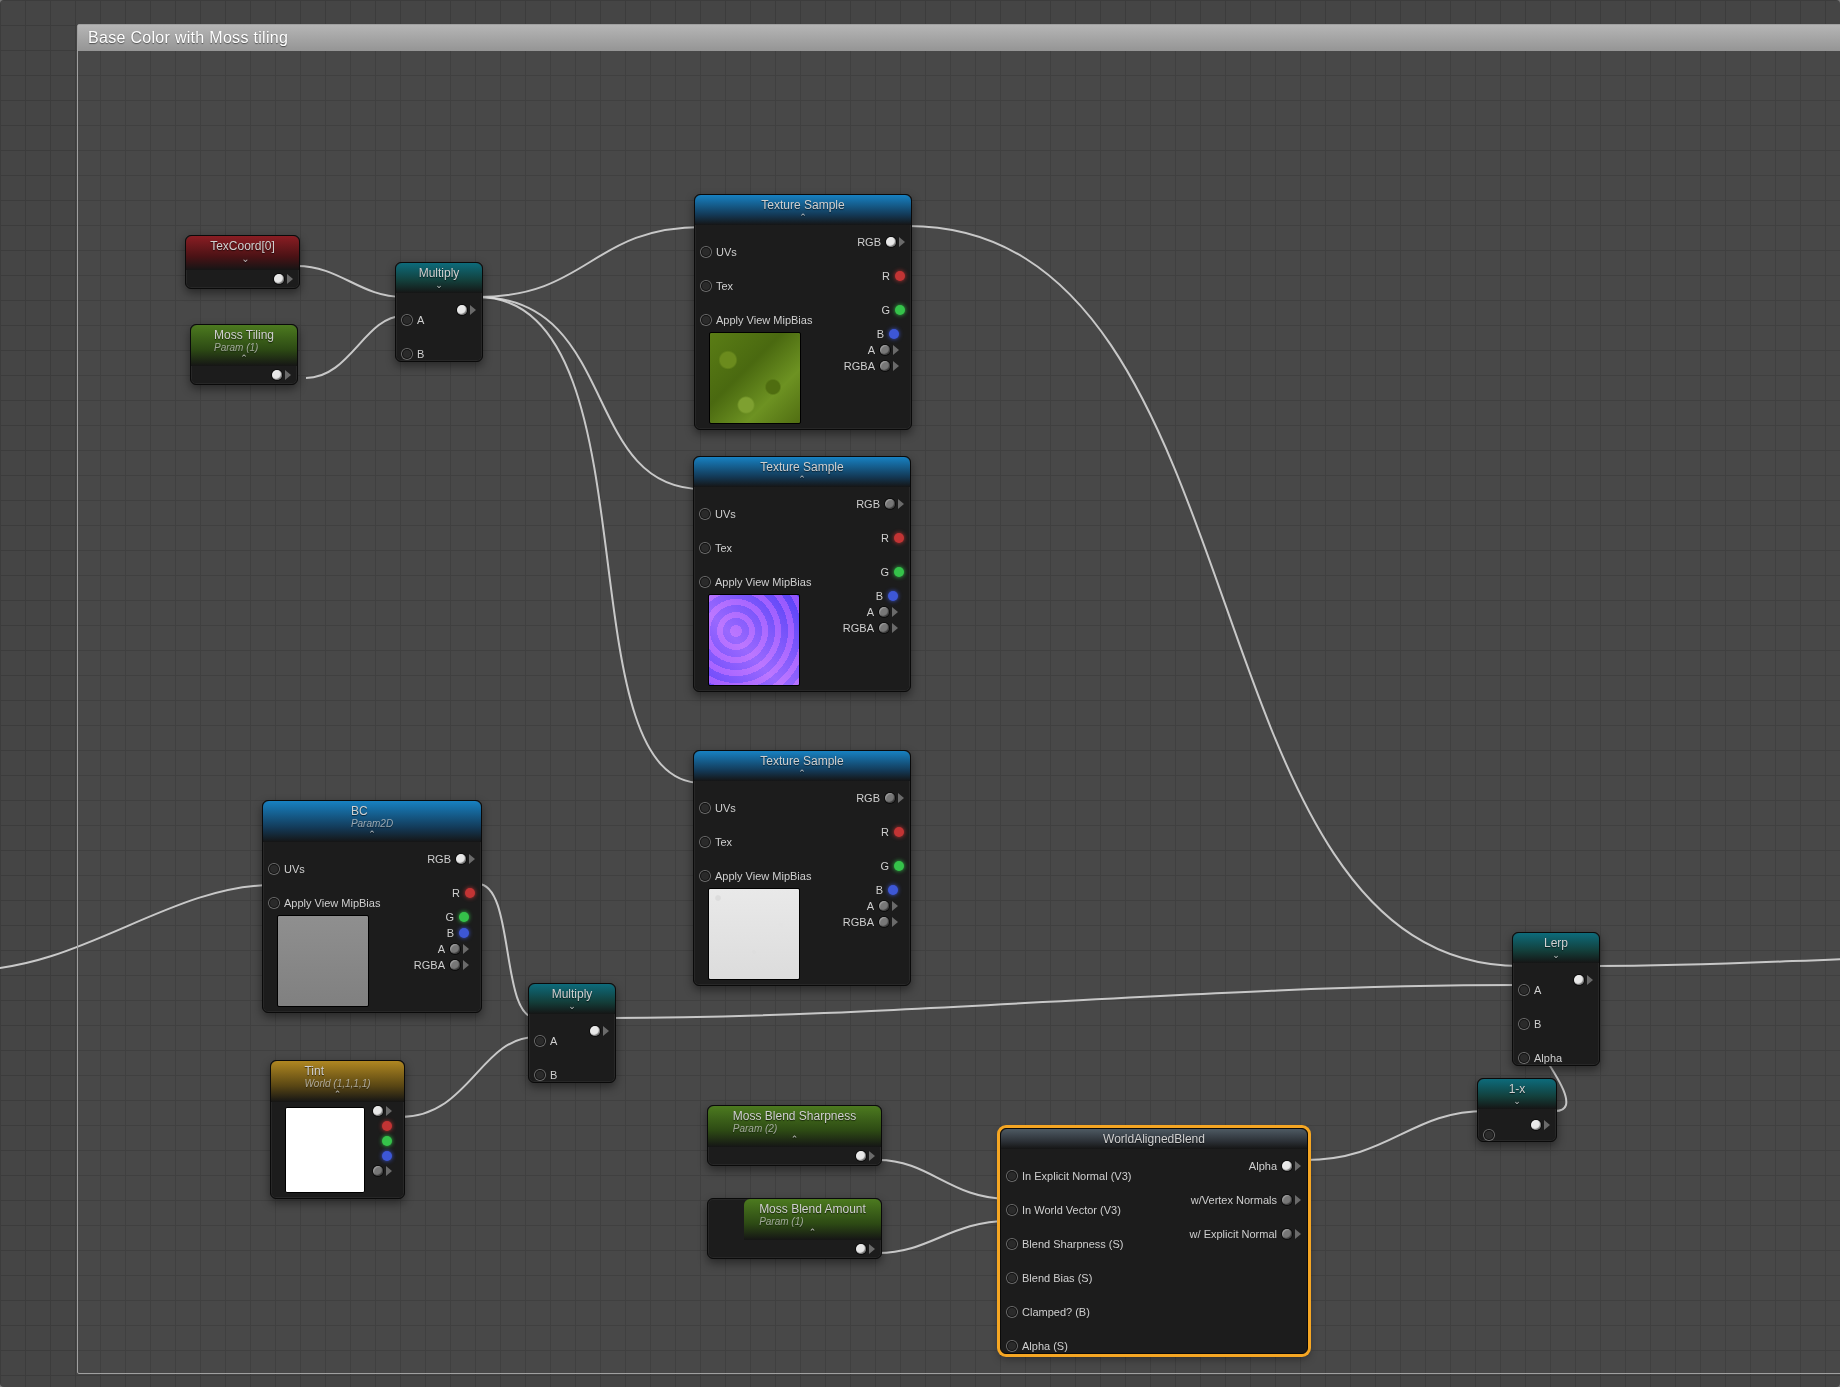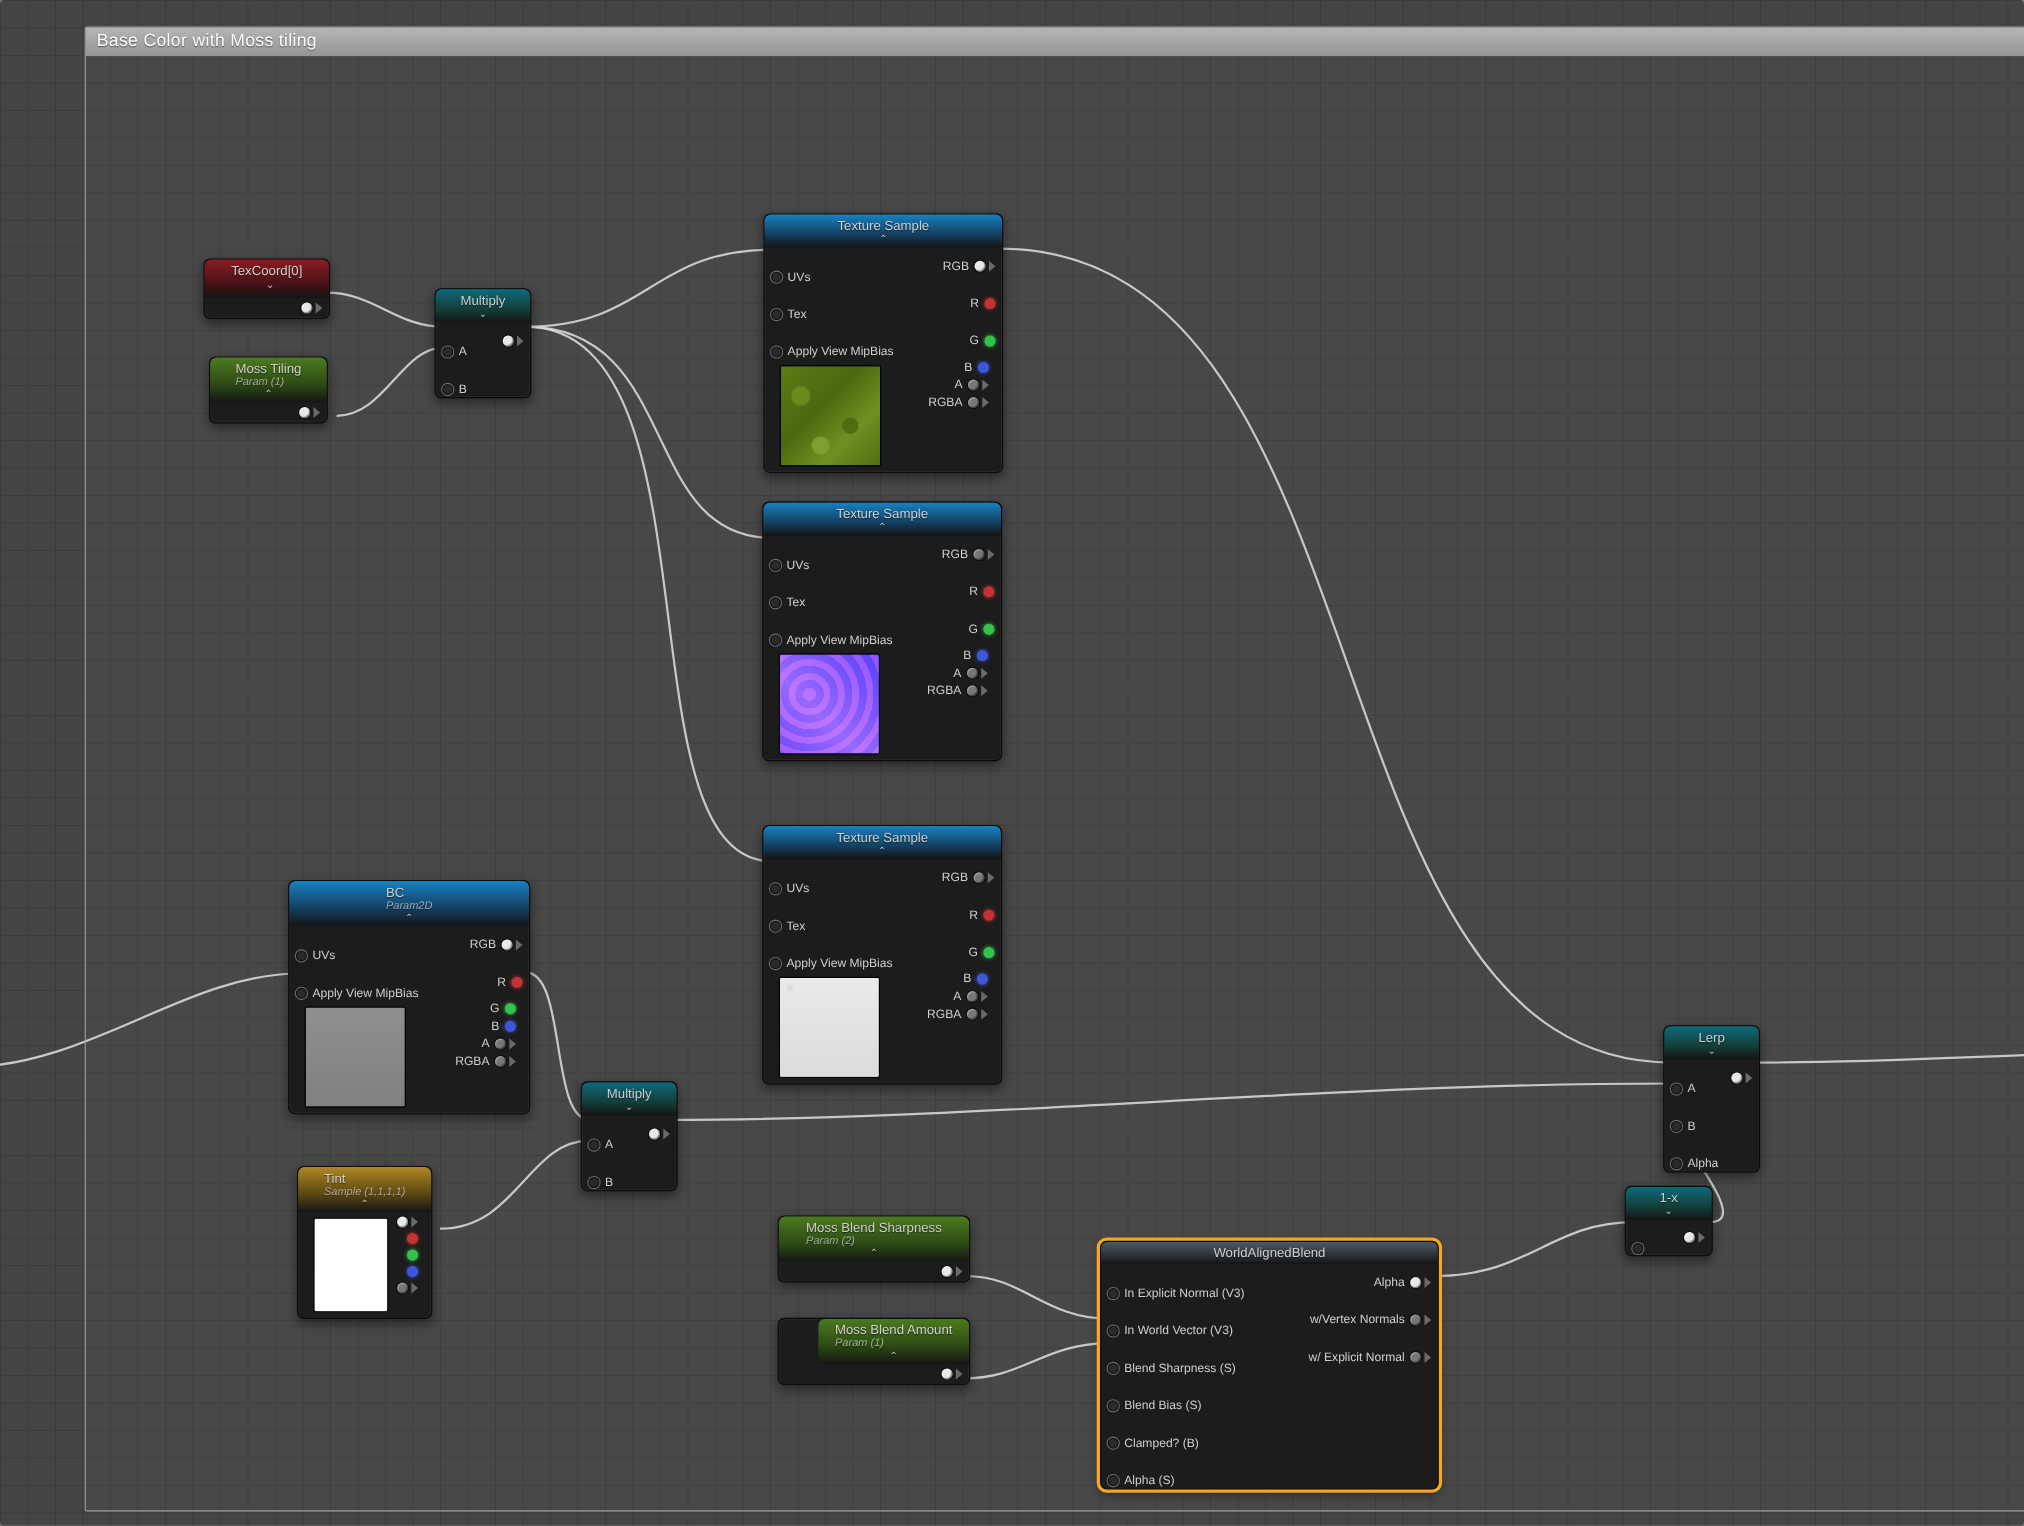--- a/index.html
+++ b/index.html
@@ -451,25 +451,25 @@
             </span>
       <span class="pin-r">
               <span class="lbl">RGBA</span>
               <span class="socket grey"></span>
               <span class="arrow"></span>
             </span>
     </div>
   </div>
 </div>
 
-<div class="node" id="n-tint" style="width: 123px; left: 270px; top: 1060px;">
+<div class="node" id="n-tint" style="width: 135px; left: 270px; top: 1060px;">
   <div class="node-header hdr-gold">
     <span class="title">
       <span>Tint</span>
-      <span class="sub">Sample (1,1,1,1)</span>
+      <span class="sub">World (1,1,1,1)</span>
     </span>
     <span class="chev">⌃</span>
   </div>
   <div class="row" style="align-items:flex-start;">
     <div class="thumb white" style="width:86px;height:86px;"></div>
     <div style="display:flex;flex-direction:column;gap:5px;padding-right:6px;padding-top:3px;">
       <span class="pin-r">
               <span class="socket white"></span>
               <span class="arrow"></span>
             </span>

